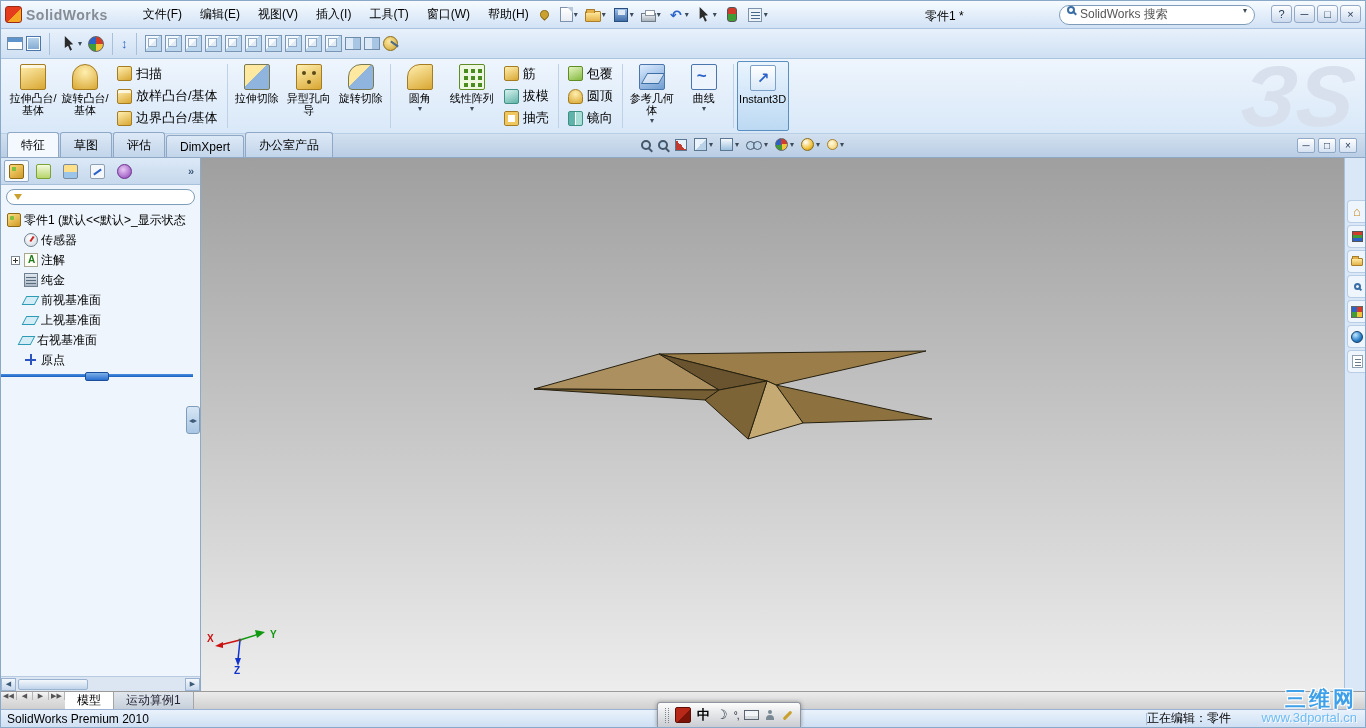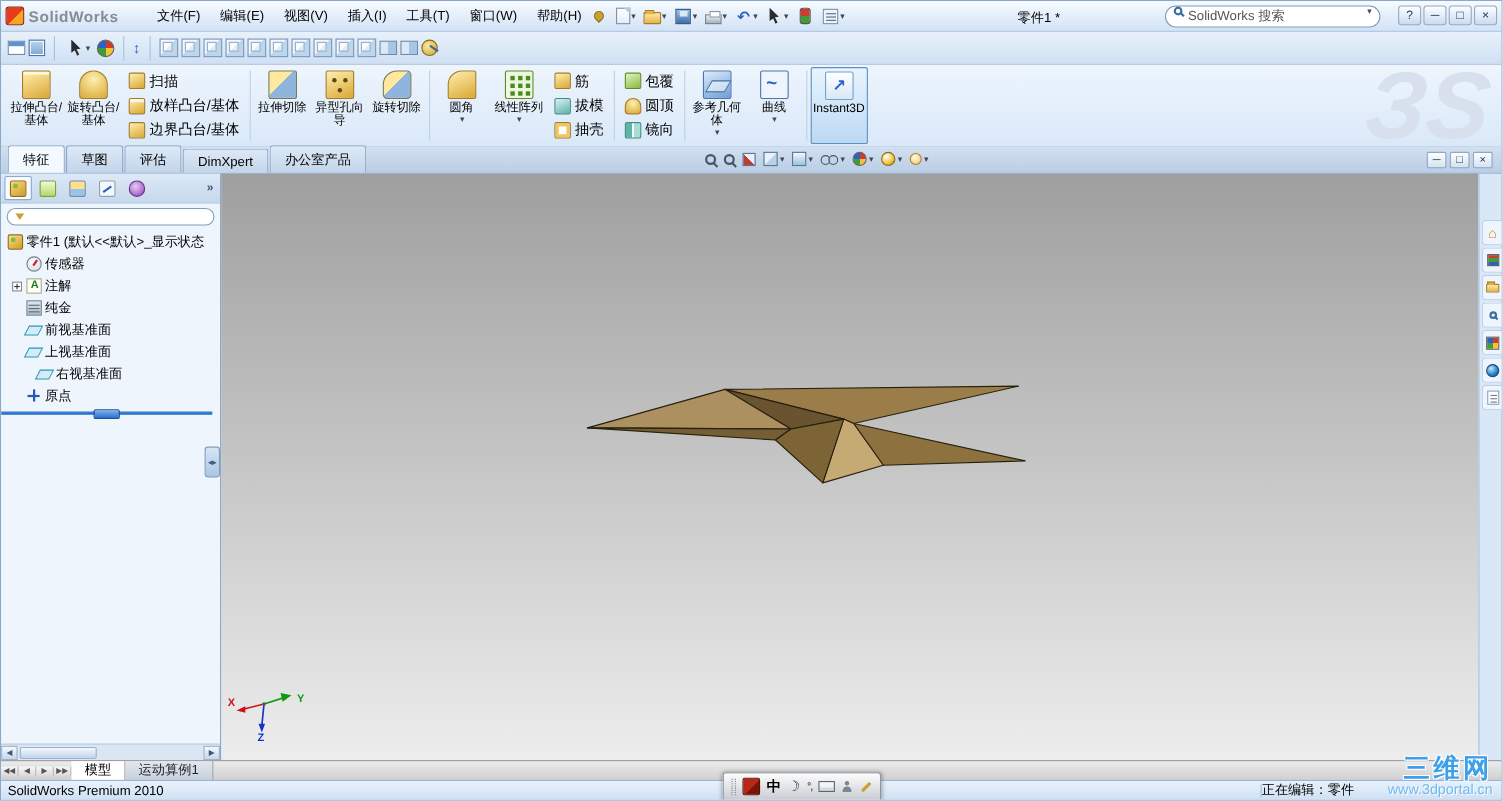--- a/index.html
+++ b/index.html
@@ -178,21 +178,21 @@
 .tp-folder{width:12px;height:8px;background:linear-gradient(#ffe9a0,#e5b34a);border:1px solid #a87f28;border-radius:1px;position:relative}
 .tp-folder::before{content:"";position:absolute;left:0;top:-3px;width:5px;height:2px;background:#e5b34a;border:1px solid #a87f28;border-bottom:none}
 .tp-search{width:7px;height:7px;border:2px solid #3a6ea5;border-radius:50%;position:relative}
 .tp-search::after{content:"";position:absolute;width:4px;height:2px;background:#3a6ea5;right:-3px;bottom:-2px;transform:rotate(45deg)}
 .tp-palette{width:12px;height:12px;background:conic-gradient(#d23b2a 0 25%,#f3c33a 0 50%,#3f9c36 0 75%,#2a62c9 0 100%);border:1px solid #666}
 .tp-appearance{width:12px;height:12px;border-radius:50%;background:radial-gradient(circle at 35% 30%,#bfe8ff,#2a7fc9 60%,#1a4f86);border:1px solid #14406e}
 .tp-props{width:11px;height:13px;background:#fff;border:1px solid #8fa0b2;position:relative}
 .tp-props::after{content:"";position:absolute;left:2px;top:3px;width:6px;height:1px;background:#6a7a8a;box-shadow:0 3px 0 #6a7a8a,0 6px 0 #6a7a8a}
 
 
-.bottomtabs{position:absolute;left:0;bottom:18px;right:0;height:18px;background:linear-gradient(#ececec,#cfcfcf);border-top:1px solid #9a9a9a;display:flex;align-items:center}
+.bottomtabs{position:absolute;left:0;bottom:18px;right:0;height:18px;background:linear-gradient(#ececec,#cfcfcf);border-top:1px solid #9a9a9a;display:flex;align-items:flex-start}
 .bnavbtn{width:16px;display:flex;align-items:center;justify-content:center;color:#555;font-size:7px;border-right:1px solid #b5b5b5;background:linear-gradient(#f6f6f6,#dcdcdc)}
 .btab{padding:0 12px;display:flex;align-items:center;border-right:1px solid #a5a5a5;white-space:nowrap}
 .btab.active{background:#fff}
 .btab.inactive{background:linear-gradient(#e2e7ee,#c6cfd9);color:#223}
 .statusbar{position:absolute;left:0;bottom:0;right:0;height:18px;background:linear-gradient(#e9f2fc,#cfe0f3);border-top:1px solid #9ab3d5;display:flex;align-items:center;padding:0 6px}
 .status-right{margin-left:auto;margin-right:128px;display:flex;align-items:center;gap:0}
 .sdiv{width:1px;height:12px;background:#a9c0da}
 
 
 .langbar{position:absolute;left:656px;bottom:0;height:25px;background:linear-gradient(#fdfdfd,#c9ccd1);border:1px solid #8e959e;border-bottom:none;border-radius:3px 3px 0 0;display:flex;align-items:center;gap:6px;padding:0 7px;box-shadow:0 0 4px rgba(0,0,0,.35);z-index:60}
@@ -204,21 +204,21 @@
 .lb-punct{font-size:10px;color:#223;letter-spacing:-1px}
 .lb-kb{width:15px;height:10px;border:1px solid #5a6570;background:#f2f5f8;box-shadow:inset 0 -3px 0 #d4dade}
 .lb-user{width:10px;height:10px;position:relative}
 .lb-user::before{content:"";position:absolute;left:3px;top:0;width:4px;height:4px;border-radius:50%;background:#7a8894}
 .lb-user::after{content:"";position:absolute;left:1px;bottom:0;width:8px;height:5px;border-radius:4px 4px 0 0;background:#7a8894}
 .lb-wrench{width:12px;height:12px;position:relative}
 .lb-wrench::after{content:"";position:absolute;left:1px;top:5px;width:11px;height:3px;background:#caa12f;border-radius:2px;transform:rotate(-45deg)}
 
 
 .site-mark{position:absolute;right:8px;bottom:2px;text-align:right;z-index:70;pointer-events:none}
-.site-name{font-size:24px;font-weight:bold;color:#3fa0ea;letter-spacing:3px;text-shadow:1px 1px 0 #fff,-1px -1px 0 #fff,1px -1px 0 #fff,-1px 1px 0 #fff;line-height:27px}
+.site-name{font-size:21px;font-weight:bold;color:#3fa0ea;letter-spacing:3px;text-shadow:1px 1px 0 #fff,-1px -1px 0 #fff,1px -1px 0 #fff,-1px 1px 0 #fff;line-height:27px}
 .site-url{font-size:13px;color:#6fbcf2;text-shadow:1px 1px 0 rgba(255,255,255,.8);margin-top:-2px}
 </style>
 </head>
 <body>
 
 <div class="window">
 
   <div class="titlebar">
     <span class="app-logo"></span>
     <span class="app-name">SolidWorks</span>
@@ -545,21 +545,21 @@
             </span>
           <span class="lbl">前视基准面</span>
         </div>
         <div class="trow" style="padding-left:10px">
           <span class="noexp"></span>
           <span class="tico">
               <span class="ic-plane" style="display:block"></span>
             </span>
           <span class="lbl">上视基准面</span>
         </div>
-        <div class="trow" style="padding-left:20px">
+        <div class="trow" style="padding-left:6px">
           <span class="noexp"></span>
           <span class="tico">
               <span class="ic-plane" style="display:block"></span>
             </span>
           <span class="lbl">右视基准面</span>
         </div>
         <div class="trow" style="padding-left:10px">
           <span class="noexp"></span>
           <span class="tico ic-origin"></span>
           <span class="lbl">原点</span>

